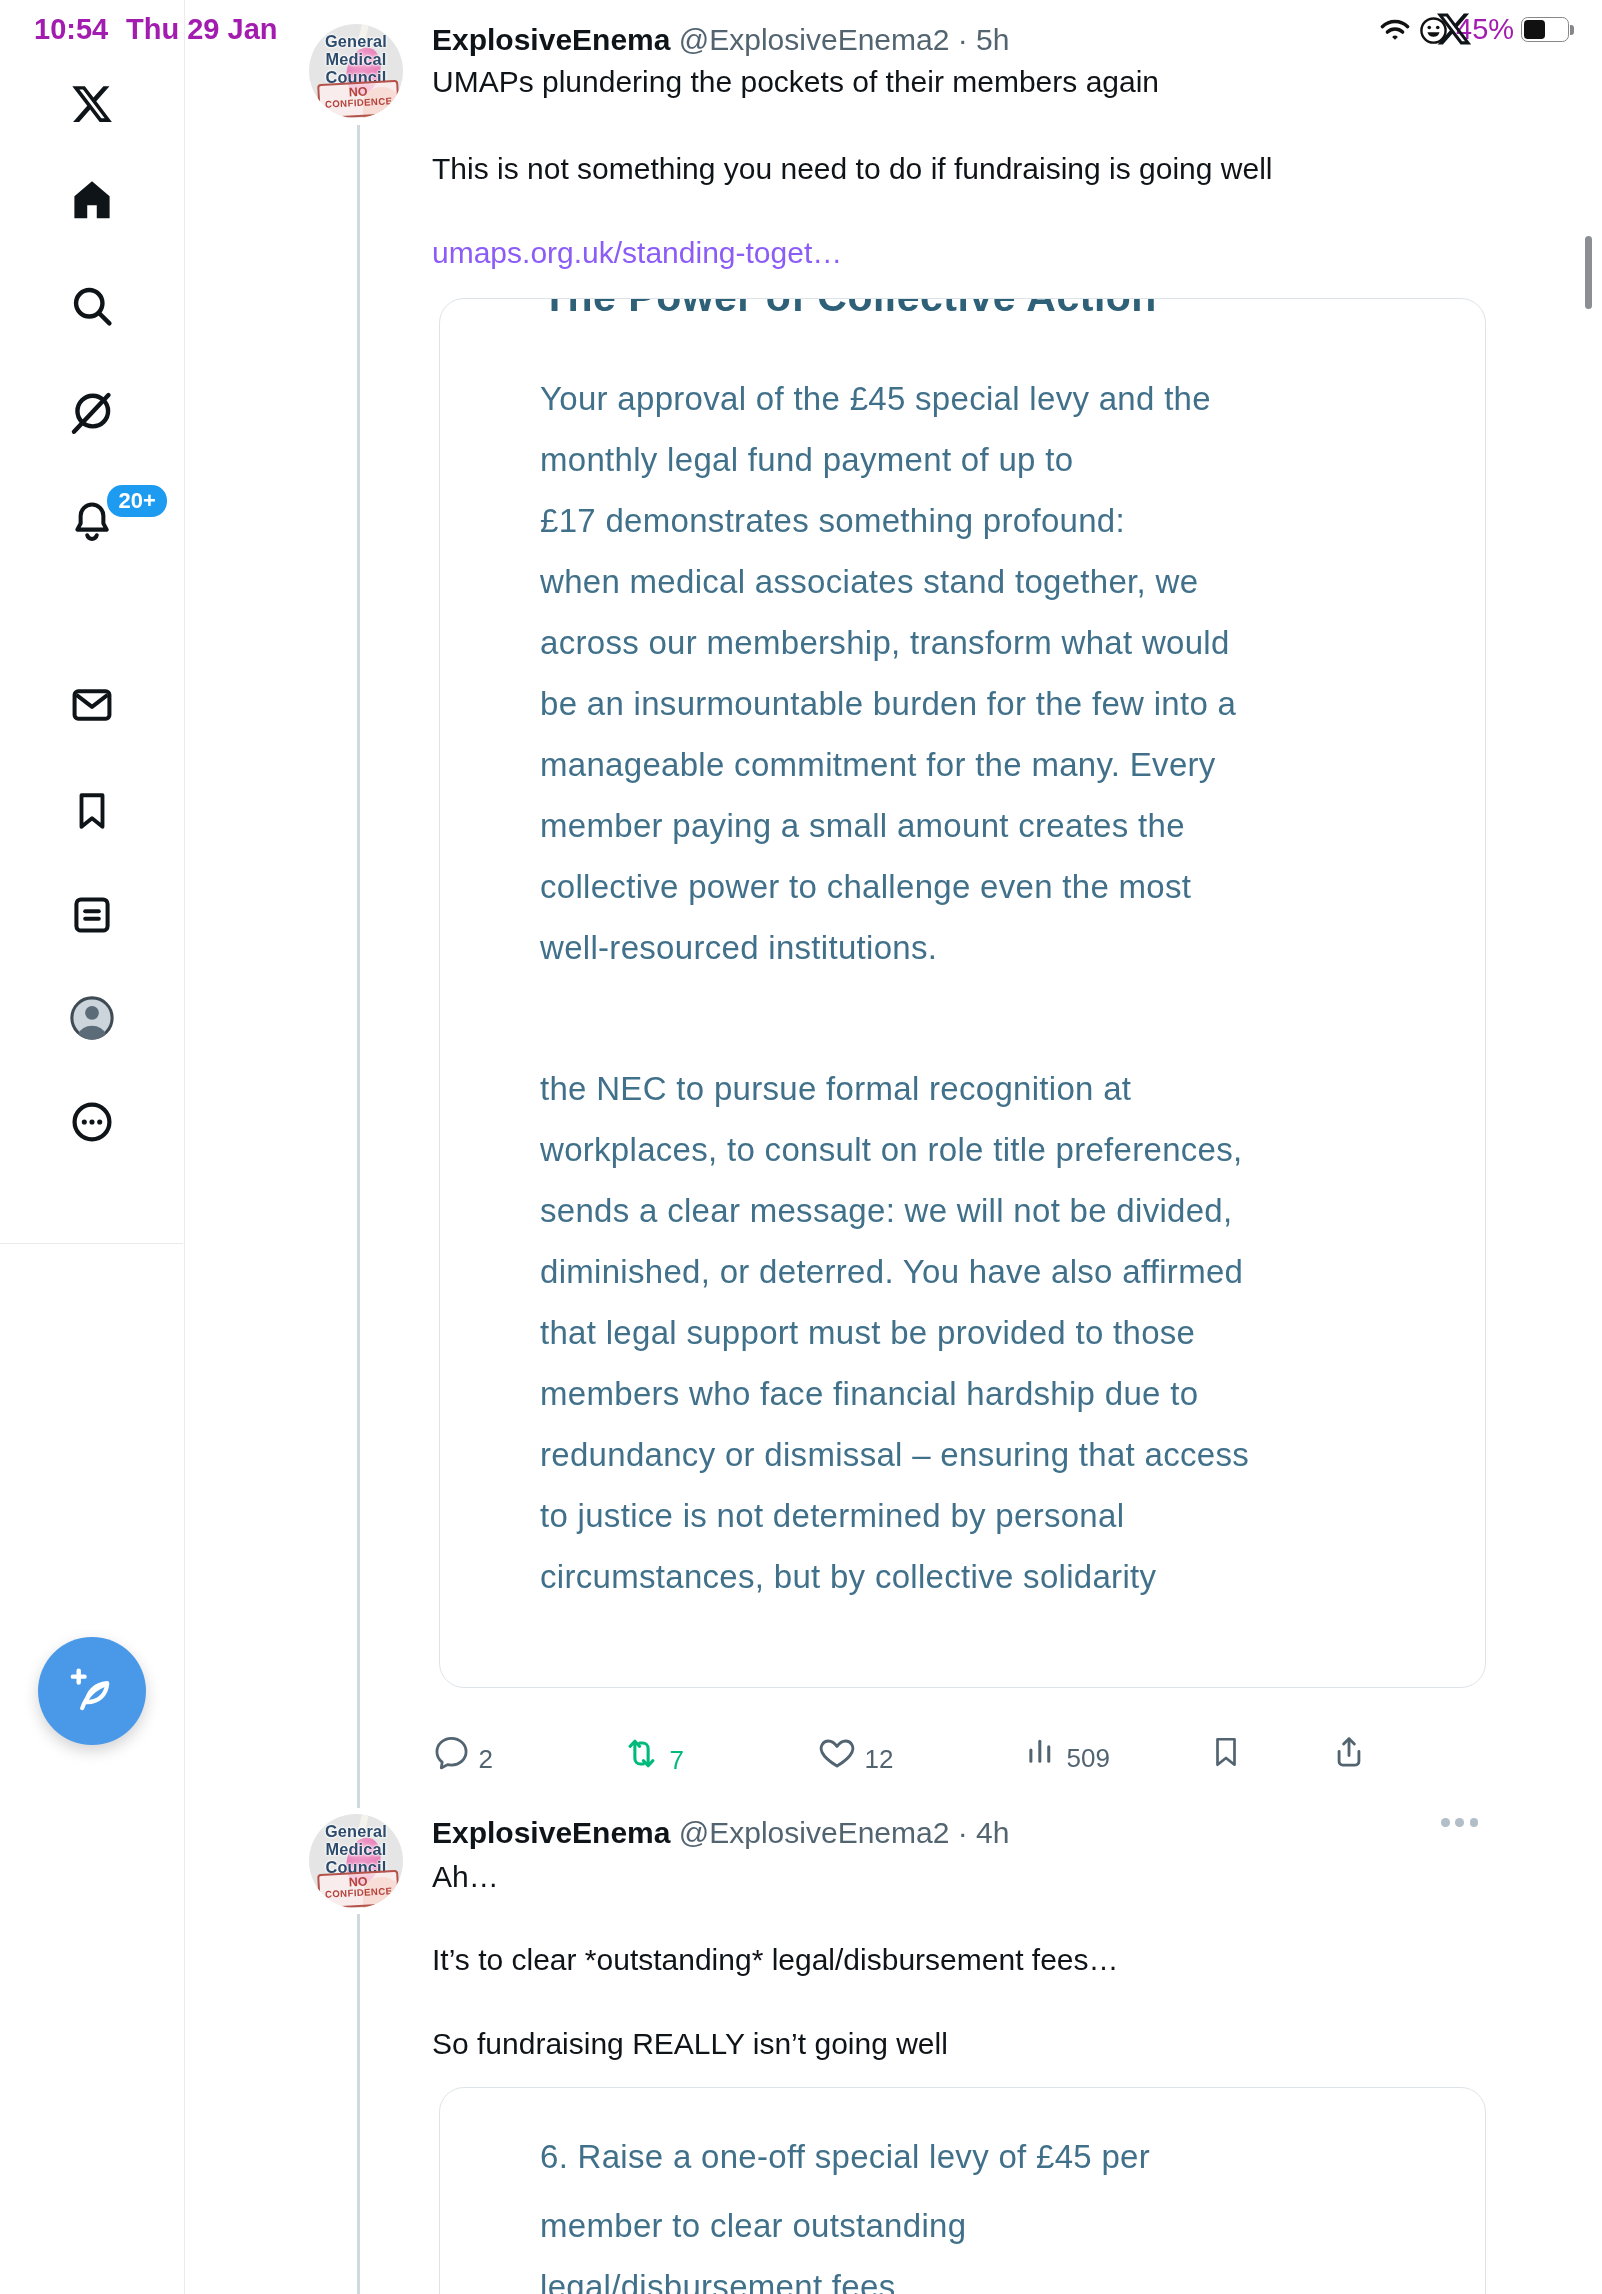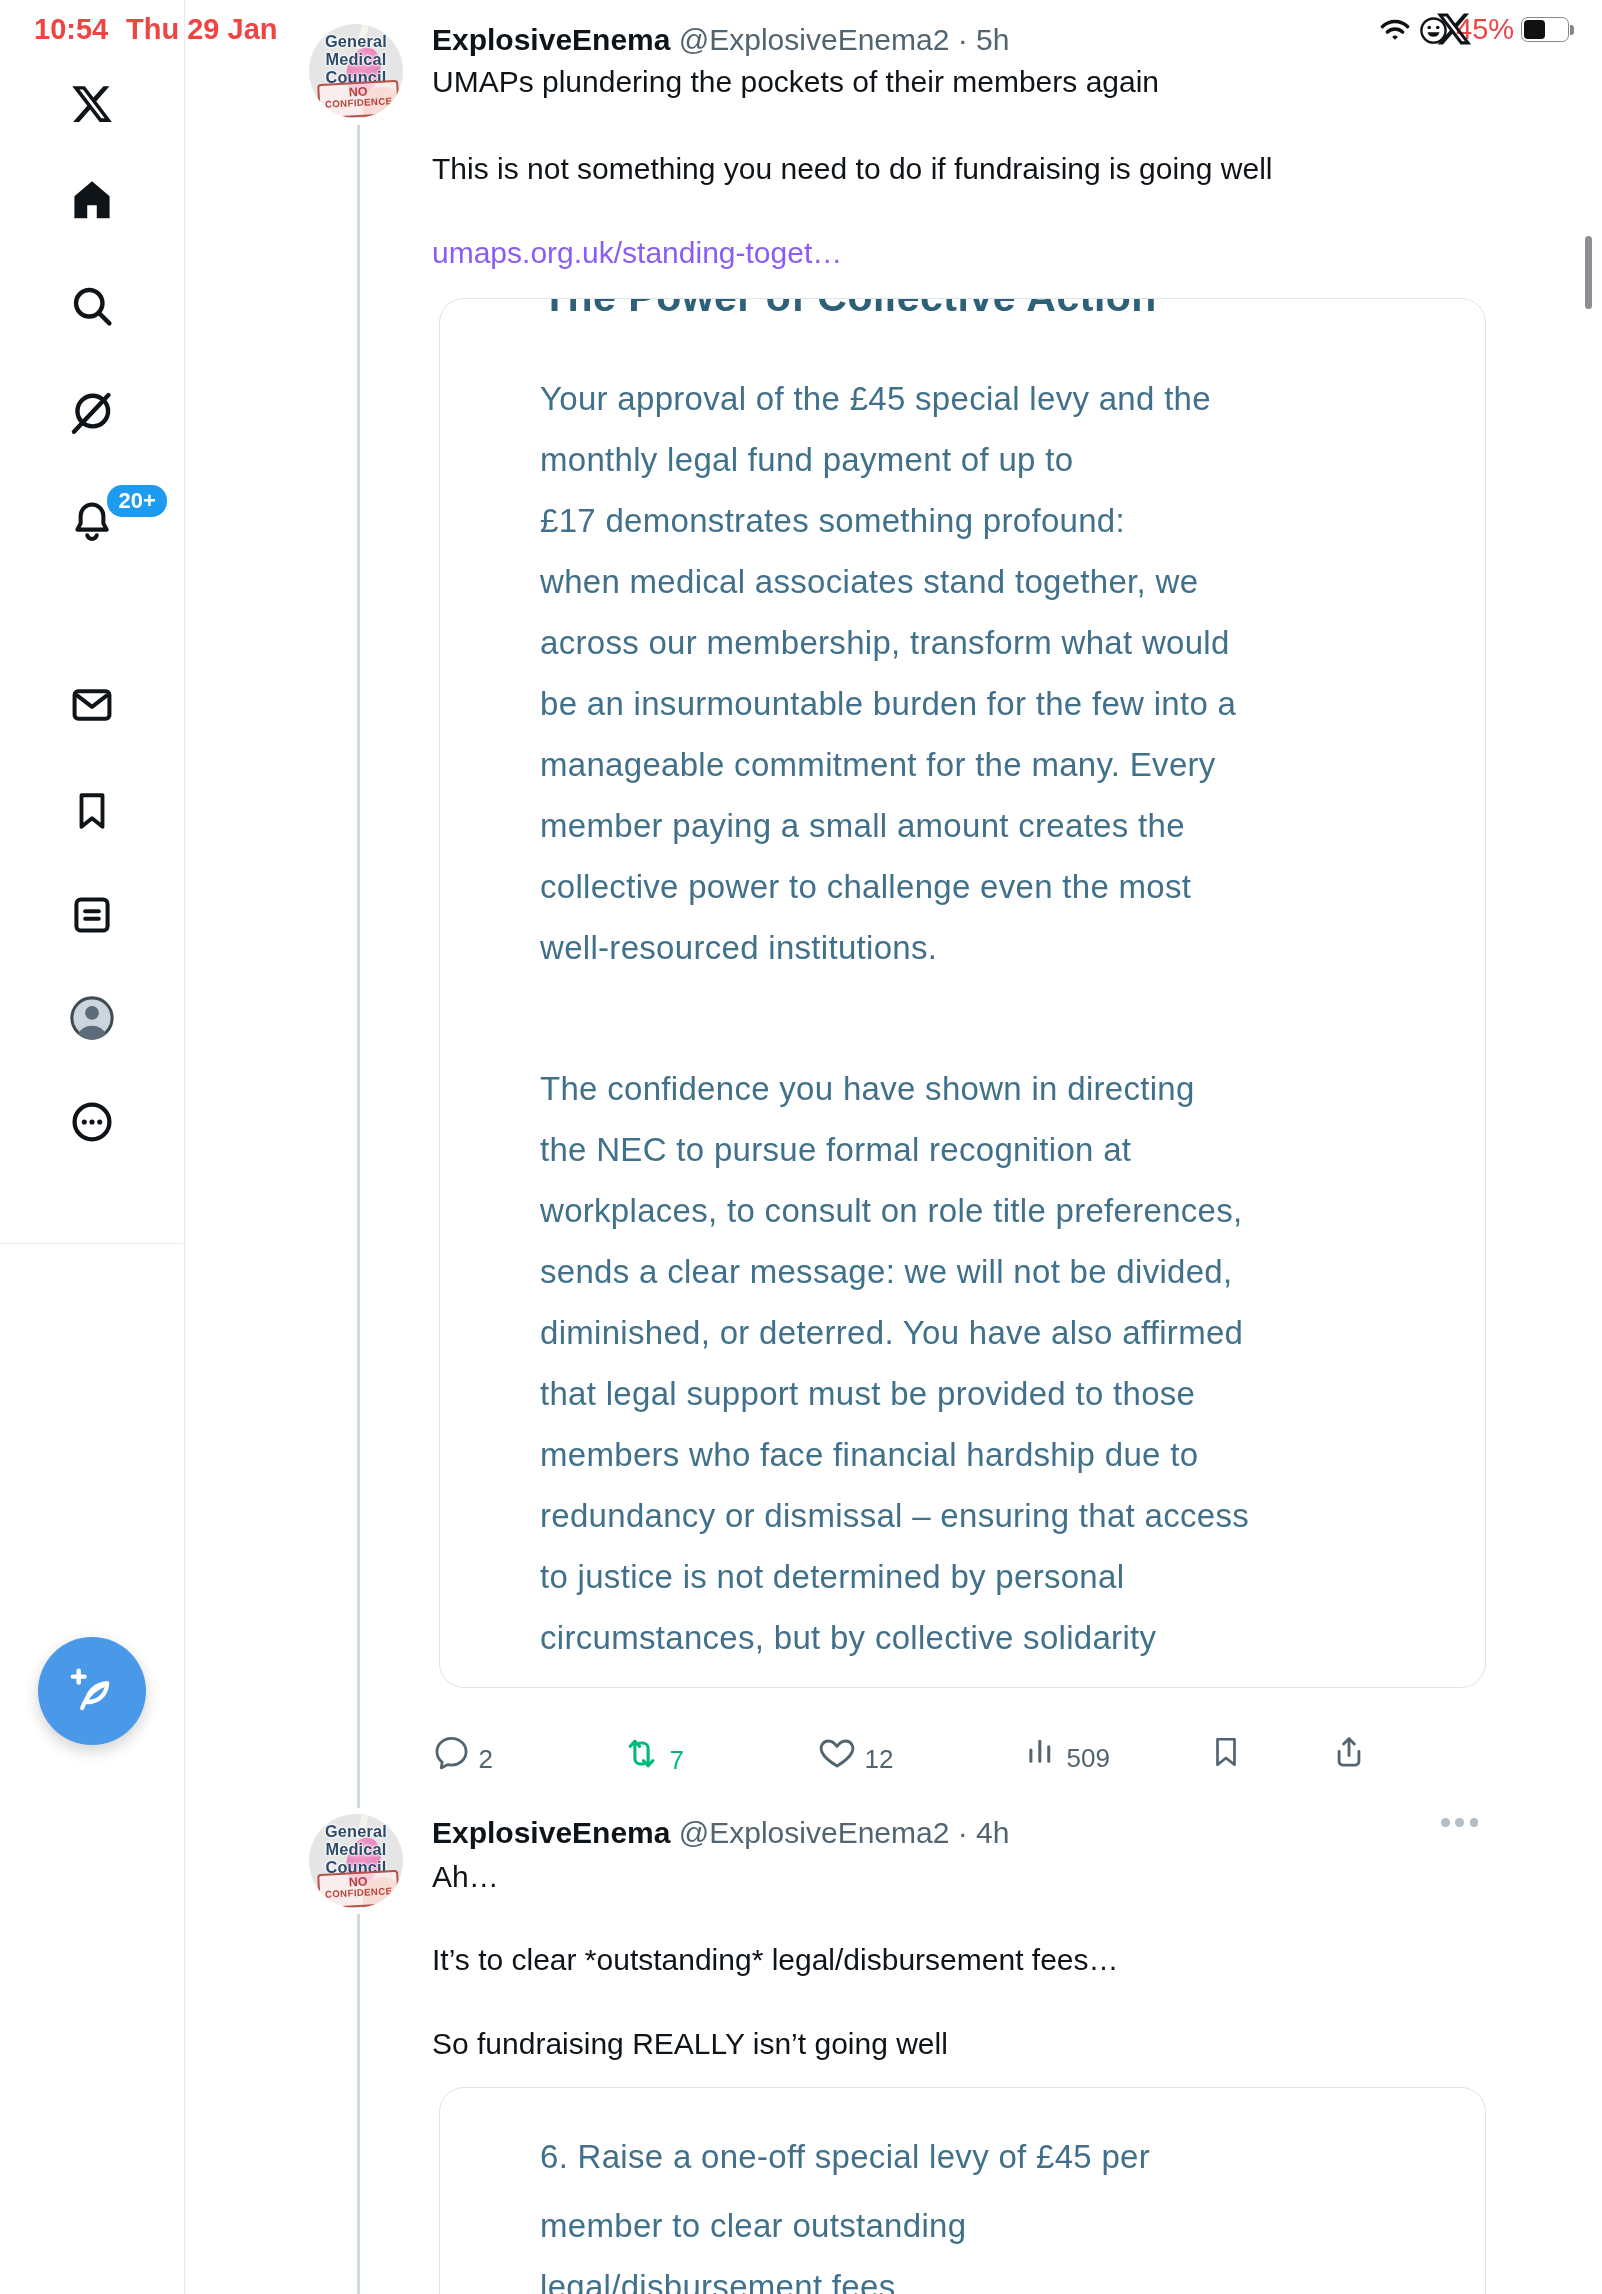--- a/index.html
+++ b/index.html
@@ -1,20 +1,20 @@
 <!DOCTYPE html>
 <html><head>
 <meta charset="utf-8">
 <style>
   html,body{margin:0;padding:0;background:#ffffff;}
   #screen{position:relative;width:1602px;height:2294px;background:#ffffff;overflow:hidden;
           font-family:"Liberation Sans",sans-serif;color:#0f1419;}
   .abs{position:absolute;}
   
-  .status-text{font-size:29px;font-weight:600;color:#ef4444;}
+  .status-text{font-size:29px;font-weight:600;color:#a21caf;}
   .batt-body{width:46px;height:23px;border:1.9px solid #87878b;border-radius:6.7px;position:relative;}
   .batt-fill{position:absolute;left:1.9px;top:1.9px;bottom:1.9px;width:45%;background:#111;border-radius:3.8px;}
   .batt-nub{position:absolute;right:-5.8px;top:6.7px;width:3.8px;height:9.6px;background:#87878b;border-radius:0 2.9px 2.9px 0;}
   
   .side-divider{left:184px;top:0;width:1px;height:2294px;background:#e8ecef;}
   .side-rule{left:0;top:1243px;width:183px;height:1px;background:#e8eaec;}
   .nav-item{width:54px;height:54px;display:flex;align-items:center;justify-content:center;color:#0f1419;}
   .badge{position:absolute;background:#1d9bf0;color:#fff;font-size:22px;font-weight:700;
          border-radius:17.3px;padding:3.8px 11.5px;line-height:25px;border:2.9px solid #fff;}
   .fab{position:absolute;left:38px;top:1637px;width:108px;height:108px;border-radius:50%;
@@ -237,21 +237,20 @@
       <div>£17 demonstrates something profound:</div>
       <div>when medical associates stand together, we</div>
       <div>across our membership, transform what would</div>
       <div>be an insurmountable burden for the few into a</div>
       <div>manageable commitment for the many. Every</div>
       <div>member paying a small amount creates the</div>
       <div>collective power to challenge even the most</div>
       <div>well-resourced institutions.</div>
     </div>
     <div class="para" style="top:759px;">
-      <div>The confidence you have shown in directing</div>
       <div>the NEC to pursue formal recognition at</div>
       <div>workplaces, to consult on role title preferences,</div>
       <div>sends a clear message: we will not be divided,</div>
       <div>diminished, or deterred. You have also affirmed</div>
       <div>that legal support must be provided to those</div>
       <div>members who face financial hardship due to</div>
       <div>redundancy or dismissal – ensuring that access</div>
       <div>to justice is not determined by personal</div>
       <div>circumstances, but by collective solidarity</div>
     </div>

